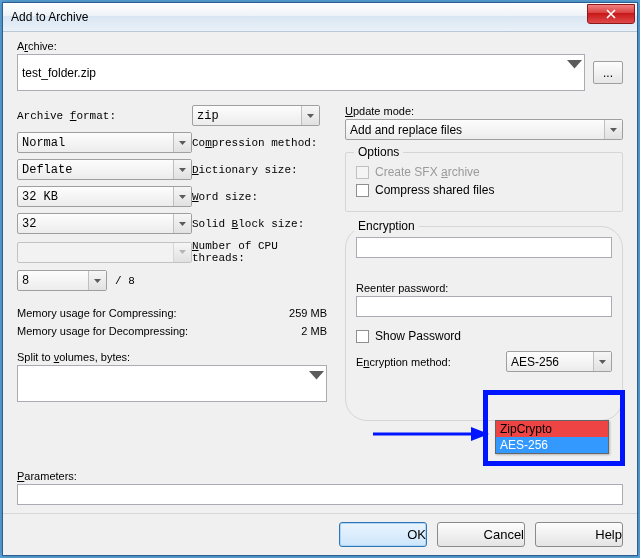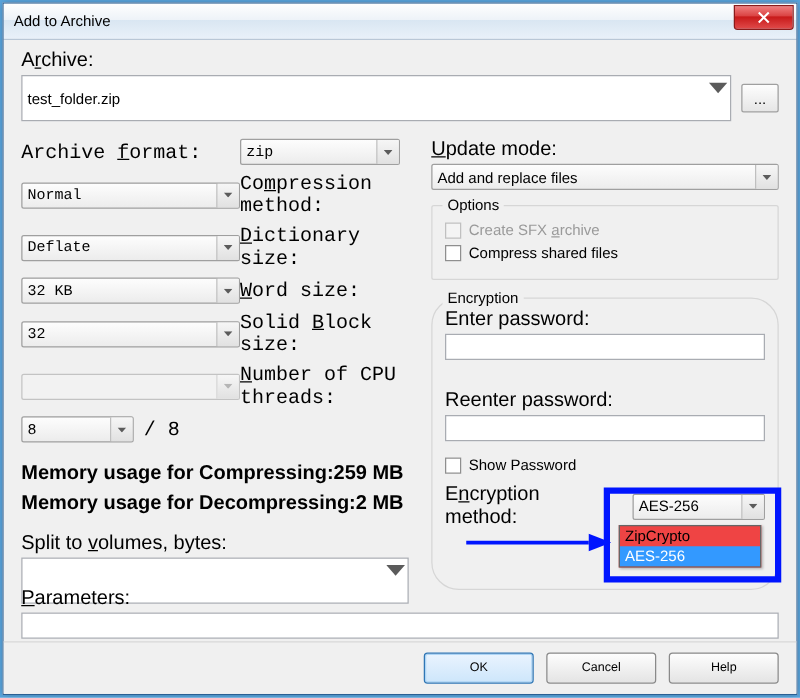--- a/index.html
+++ b/index.html
@@ -23,30 +23,30 @@
   .colL{width:310px;}
   .colR{flex:1;}
   .grid2{display:grid;grid-template-columns:175px 128px;row-gap:6px;align-items:center;font-family:Liberation Mono, monospace;}
   .groupbox{border:1px solid #d6d6d6;border-radius:2px;padding:8px 10px 10px 10px;margin-top:6px;position:relative;}
   .groupbox .gtitle{position:absolute;top:-8px;left:8px;background:#f0f0f0;padding:0 4px;font-size:12px;}
   .chk{display:flex;align-items:center;gap:6px;margin:4px 0;}
   .chk .box{width:13px;height:13px;border:1px solid #8f8f8f;background:#fff;box-sizing:border-box;}
   .chk.disabled{color:#9a9a9a;}
   .chk.disabled .box{border-color:#c0c0c0;background:#f4f4f4;}
   .btnbar{position:absolute;left:0;right:0;bottom:0;height:42px;border-top:1px solid #d7d7d7;background:#f0f0f0;display:flex;align-items:center;justify-content:flex-end;gap:10px;padding-right:14px;box-sizing:border-box;}
-  .btn{width:86px;height:23px;border:1px solid #8a8a8a;border-radius:3px;background:linear-gradient(to bottom,#fdfdfd,#e4e4e4);display:flex;align-items:center;justify-content:center;font-size:10px;}
+  .btn{width:86px;height:23px;border:1px solid #8a8a8a;border-radius:3px;background:linear-gradient(to bottom,#fdfdfd,#e4e4e4);display:flex;align-items:center;justify-content:flex-end;font-size:13px;}
   .btn.primary{border-color:#2f76b5;background:linear-gradient(to bottom,#eaf4fe,#cde6fb);box-shadow:inset 0 0 0 1px #aed5f5;}
   .browsebtn{width:28px;height:21px;border:1px solid #9f9f9f;border-radius:2px;background:linear-gradient(to bottom,#fdfdfd,#e6e6e6);display:flex;align-items:center;justify-content:center;font-size:12px;}
   .highlight{position:absolute;border:5px solid #0015ff;box-sizing:border-box;pointer-events:none;}
   .bluearrow{position:absolute;pointer-events:none;}
   .dropdown-open{position:absolute;border:1px solid #666;background:#ef4444;box-shadow:1px 1px 2px rgba(0,0,0,.25);font-size:12px;z-index:5;}
   .dropdown-open .opt{padding:1px 4px;white-space:nowrap;}
   .dropdown-open .opt.sel{background:#3399ff;color:#fff;}
-  .lblsm{font-size:16px;}
-  .memrow{display:flex;justify-content:flex-start;margin:6px 0;font-weight:bold;}
+  .lblsm{font-size:11px;}
+  .memrow{display:flex;justify-content:space-between;margin:6px 0;}
 </style>
 </head>
 <body>
 
 <div class="window">
   <div class="titlebar">
     <span class="title">Add to Archive</span>
     <div class="close-btn">
       <svg viewBox="0 0 10 10">
           <path d="M1 1 L9 9 M9 1 L1 9" stroke="#fff" stroke-width="1.6"></path>
@@ -190,21 +190,20 @@
               <span><span>Create SFX </span><span class="u">a</span><span>rchive</span></span>
             </div>
           <div class="chk">
               <div class="box"></div>
               <span>Compress shared files</span>
             </div>
         </div>
 
         <div class="groupbox" style="margin-top:14px;padding-bottom:42px;border-radius:22px;">
           <div class="gtitle">Encryption</div>
-          <div class="lblsm">Enter password:</div>
           <div class="textfield" style="margin-top:2px;"></div>
           <div class="lblsm" style="margin-top:24px;">Reenter password:</div>
           <div class="textfield" style="margin-top:2px;"></div>
           <div class="chk" style="margin-top:12px;">
               <div class="box"></div>
               <span>Show Password</span>
             </div>
           <div class="row" style="margin-top:8px;gap:18px;">
             <div class="lblsm" style="flex:1;"><span>E</span><span class="u">n</span><span>cryption method:</span></div>
             <div class="combo" style="width:106px;">

